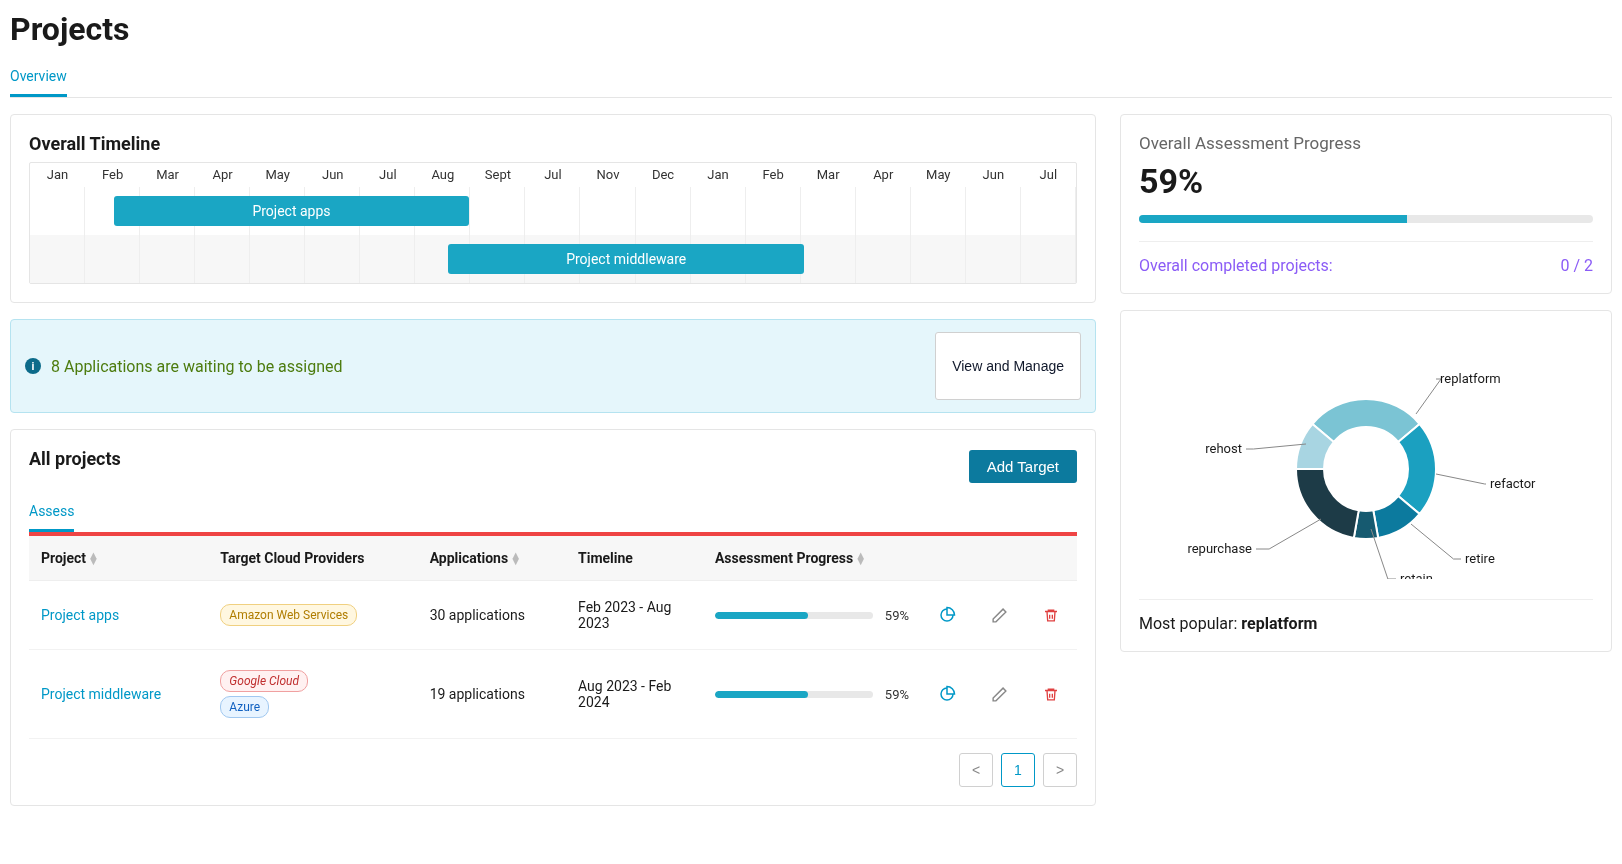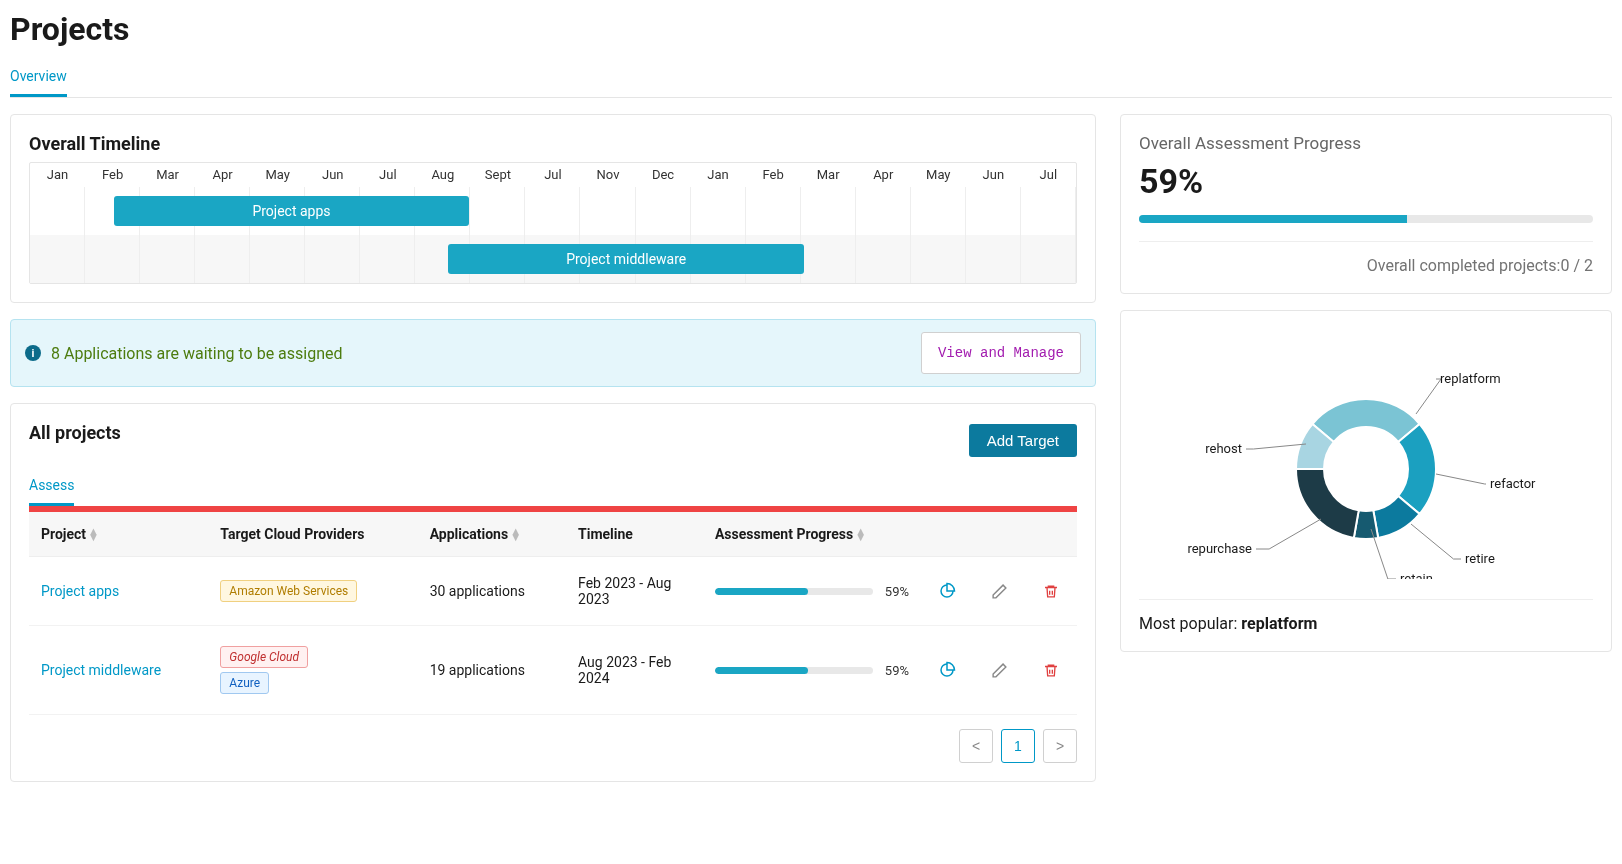--- a/index.html
+++ b/index.html
@@ -20,47 +20,47 @@
 .gantt-body { position: relative; }
 .gantt-row { height: 48px; position: relative; display: flex; }
 .gantt-row.alt { background: #f7f7f7; }
 .gantt-cell { flex: 1; border-right: 1px solid #eee; }
 .gantt-cell:last-child { border-right: none; }
 .gantt-bar { position: absolute; height: 30px; top: 9px; background: #1aa6c4; color: #fff; font-size: 14px; display: flex; align-items: center; justify-content: center; border-radius: 3px; padding: 0 8px; }
 .alert-card { display: flex; align-items: center; justify-content: space-between; background: #e5f6fb; border: 1px solid #b5e3f0; border-radius: 4px; padding: 12px 14px; margin-bottom: 16px; }
 .alert-left { display: flex; align-items: center; gap: 10px; }
 .info-icon { width: 16px; height: 16px; border-radius: 50%; background: #0c6b8a; color: #fff; font-size: 11px; display: flex; align-items: center; justify-content: center; font-weight: bold; }
 .alert-text { font-size: 16px; color: #4d7c0f; }
-.btn-white { background: #fff; border: 1px solid #d0d0d0; border-radius: 3px; padding: 12px 16px; font-size: 14px; cursor: pointer; color: #a21caf; font-family: Liberation Mono, monospace; }
+.btn-white { background: #fff; border: 1px solid #d0d0d0; border-radius: 3px; padding: 25px 16px; font-size: 14px; cursor: pointer; color: #0f172a; }
 .btn-primary { background: #0c7a9e; color: #fff; border: none; border-radius: 3px; padding: 8px 18px; font-size: 15px; cursor: pointer; }
 .projects-header { display: flex; justify-content: space-between; align-items: center; margin-bottom: 12px; }
-.subtabs { border-bottom: 6px solid #ef4444; margin-bottom: 0; }
+.subtabs { border-bottom: 4px solid #ef4444; margin-bottom: 0; }
 .subtab { display: inline-block; font-size: 14px; padding: 6px 0 10px 0; color: #0098c7; border-bottom: 3px solid #0098c7; cursor: pointer; }
 .table { width: 100%; border-collapse: collapse; }
 .table thead th { text-align: left; font-size: 14px; font-weight: 700; color: #1a1a1a; background: #f7f7f7; padding: 14px 12px; border-bottom: 1px solid #eee; }
 .sort-icon { color: #bbb; font-size: 11px; margin-left: 2px; display: inline-flex; flex-direction: column; line-height: 6px; vertical-align: middle; }
 .table tbody td { padding: 18px 12px; font-size: 14px; border-bottom: 1px solid #f2f2f2; vertical-align: middle; }
 .link { color: #0098c7; cursor: pointer; }
-.tag { display: inline-block; font-size: 12px; border-radius: 3px; padding: 3px 8px; margin: 2px 4px 2px 0; }
+.tag { display: inline-block; font-size: 12px; border-radius: 10px; padding: 3px 8px; margin: 2px 4px 2px 0; }
 .tag-aws { background: #fff7e0; border: 1px solid #f0d080; color: #b07d00; }
 .tag-gcp { background: #fff1f1; border: 1px solid #f0a0a0; color: #c03030; font-style: italic; }
 .tag-azure { background: #e8f4ff; border: 1px solid #a0c8f0; color: #1060c0; }
 .progress-cell { display: flex; align-items: center; gap: 12px; }
 .progress-bar { flex: 1; height: 7px; background: #e8e8e8; border-radius: 4px; overflow: hidden; position: relative; }
 .progress-fill { height: 100%; background: #1aa6c4; border-radius: 4px; }
 .progress-pct { font-size: 13px; color: #333; white-space: nowrap; }
 .icon-btn { width: 28px; height: 28px; display: inline-flex; align-items: center; justify-content: center; cursor: pointer; background: none; border: none; }
 .pagination { display: flex; justify-content: flex-end; gap: 8px; margin-top: 14px; }
 .page-btn { width: 34px; height: 34px; border: 1px solid #d0d0d0; background: #fff; border-radius: 3px; display: flex; align-items: center; justify-content: center; font-size: 14px; cursor: pointer; color: #888; }
 .page-btn.active { border-color: #0098c7; color: #0098c7; }
 .big-pct { font-size: 34px; font-weight: 700; margin: 8px 0 14px 0; }
 .big-progress { height: 8px; background: #e8e8e8; border-radius: 4px; overflow: hidden; margin-bottom: 18px; }
 .big-progress-fill { height: 100%; background: #1aa6c4; }
 .hr { border: none; border-top: 1px solid #eee; margin: 14px 0; }
-.stat-row { display: flex; justify-content: flex-end; font-size: 16px; color: #737373; }
+.stat-row { display: flex; justify-content: space-between; font-size: 16px; color: #8b5cf6; }
 .side-title { font-size: 17px; color: #666; margin-bottom: 6px; }
 .donut-wrap { display: flex; justify-content: center; margin: 20px 0; }
 .donut-label { font-size: 13px; fill: #1a1a1a; }
 .donut-line { stroke: #888; stroke-width: 1; fill: none; }
 .popular { font-size: 16px; border-top: 1px solid #eee; padding-top: 14px; margin-top: 10px; }
 </style>
 </head>
 <body>
 
 <h1 class="page-title">Projects</h1>

